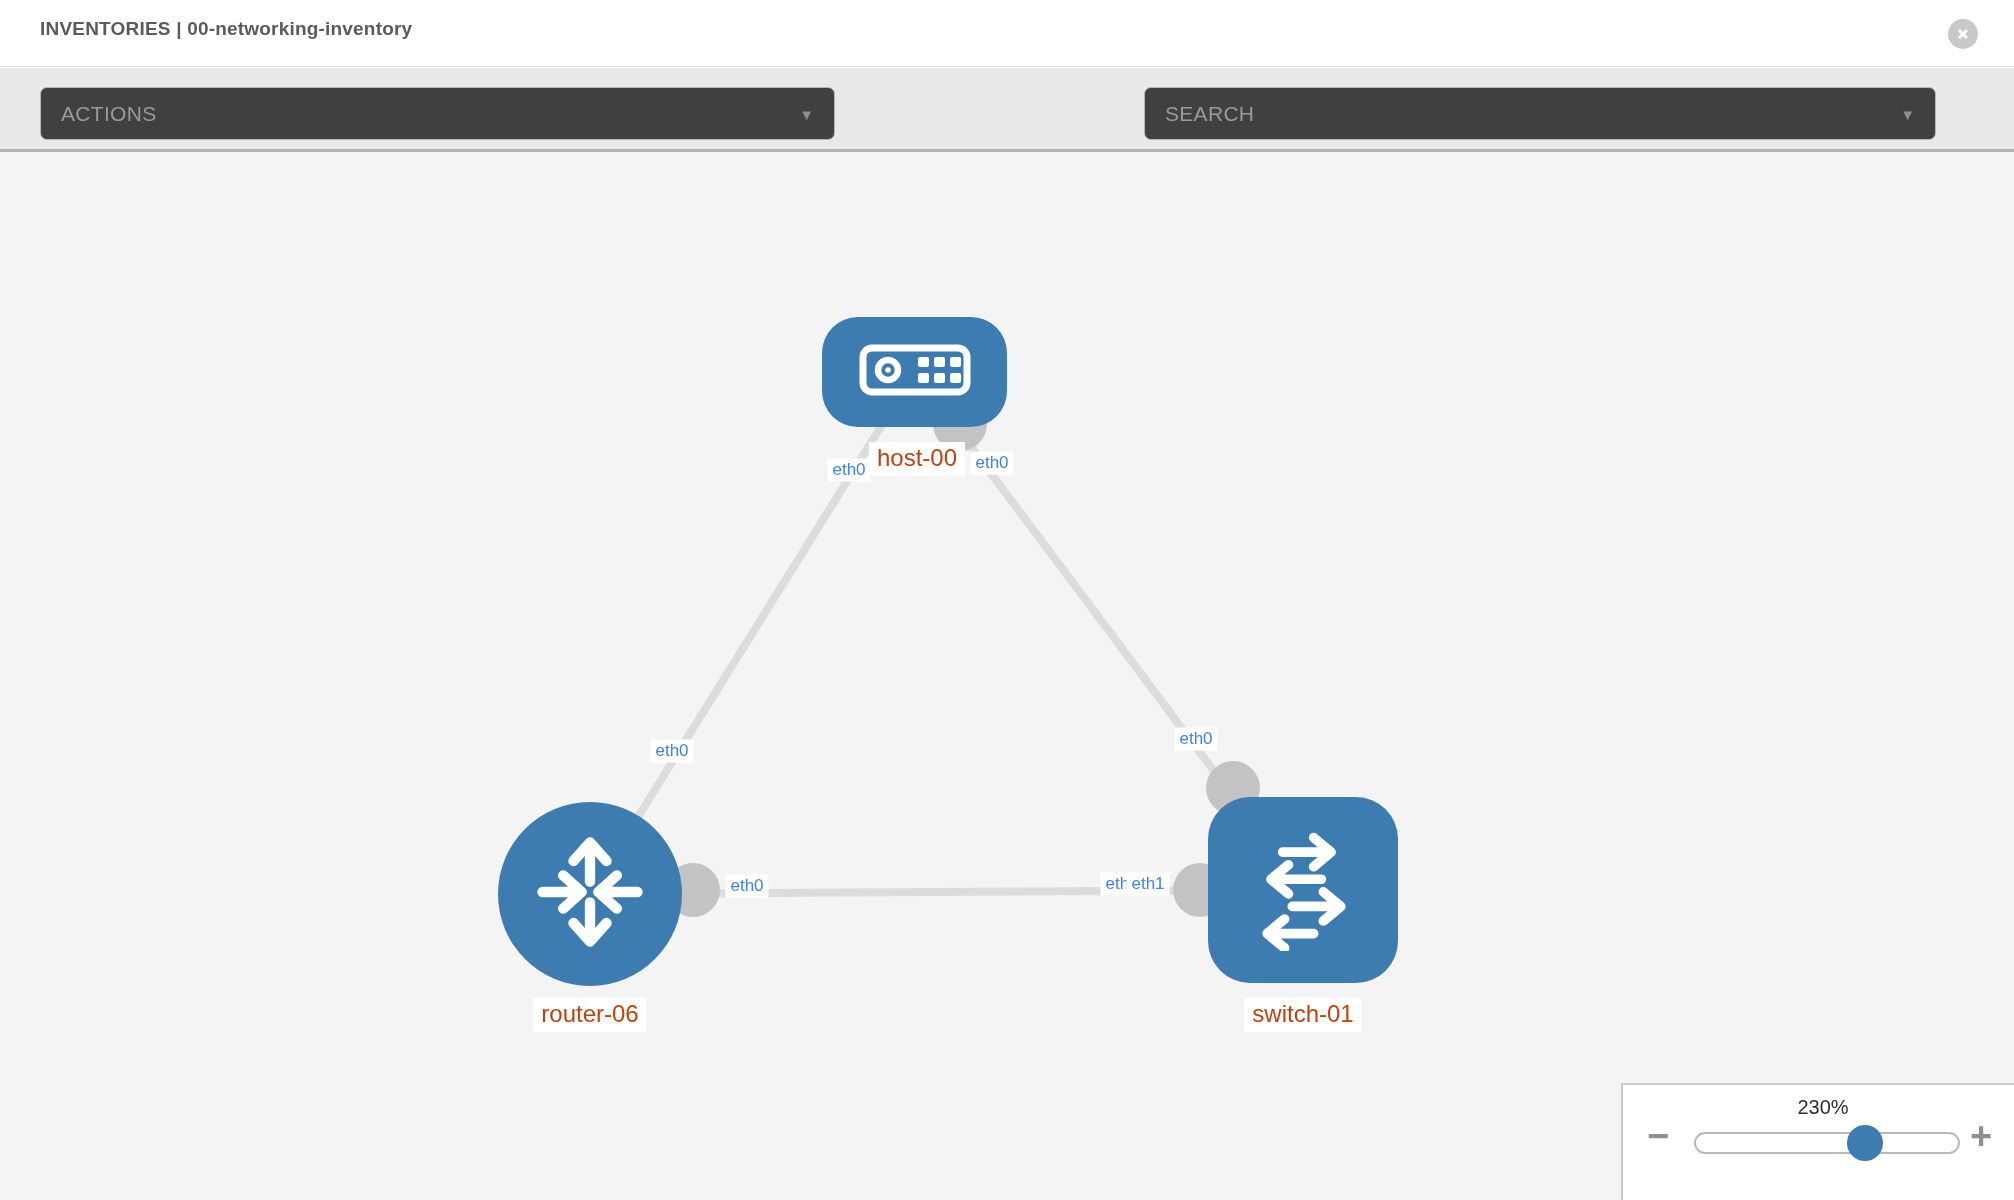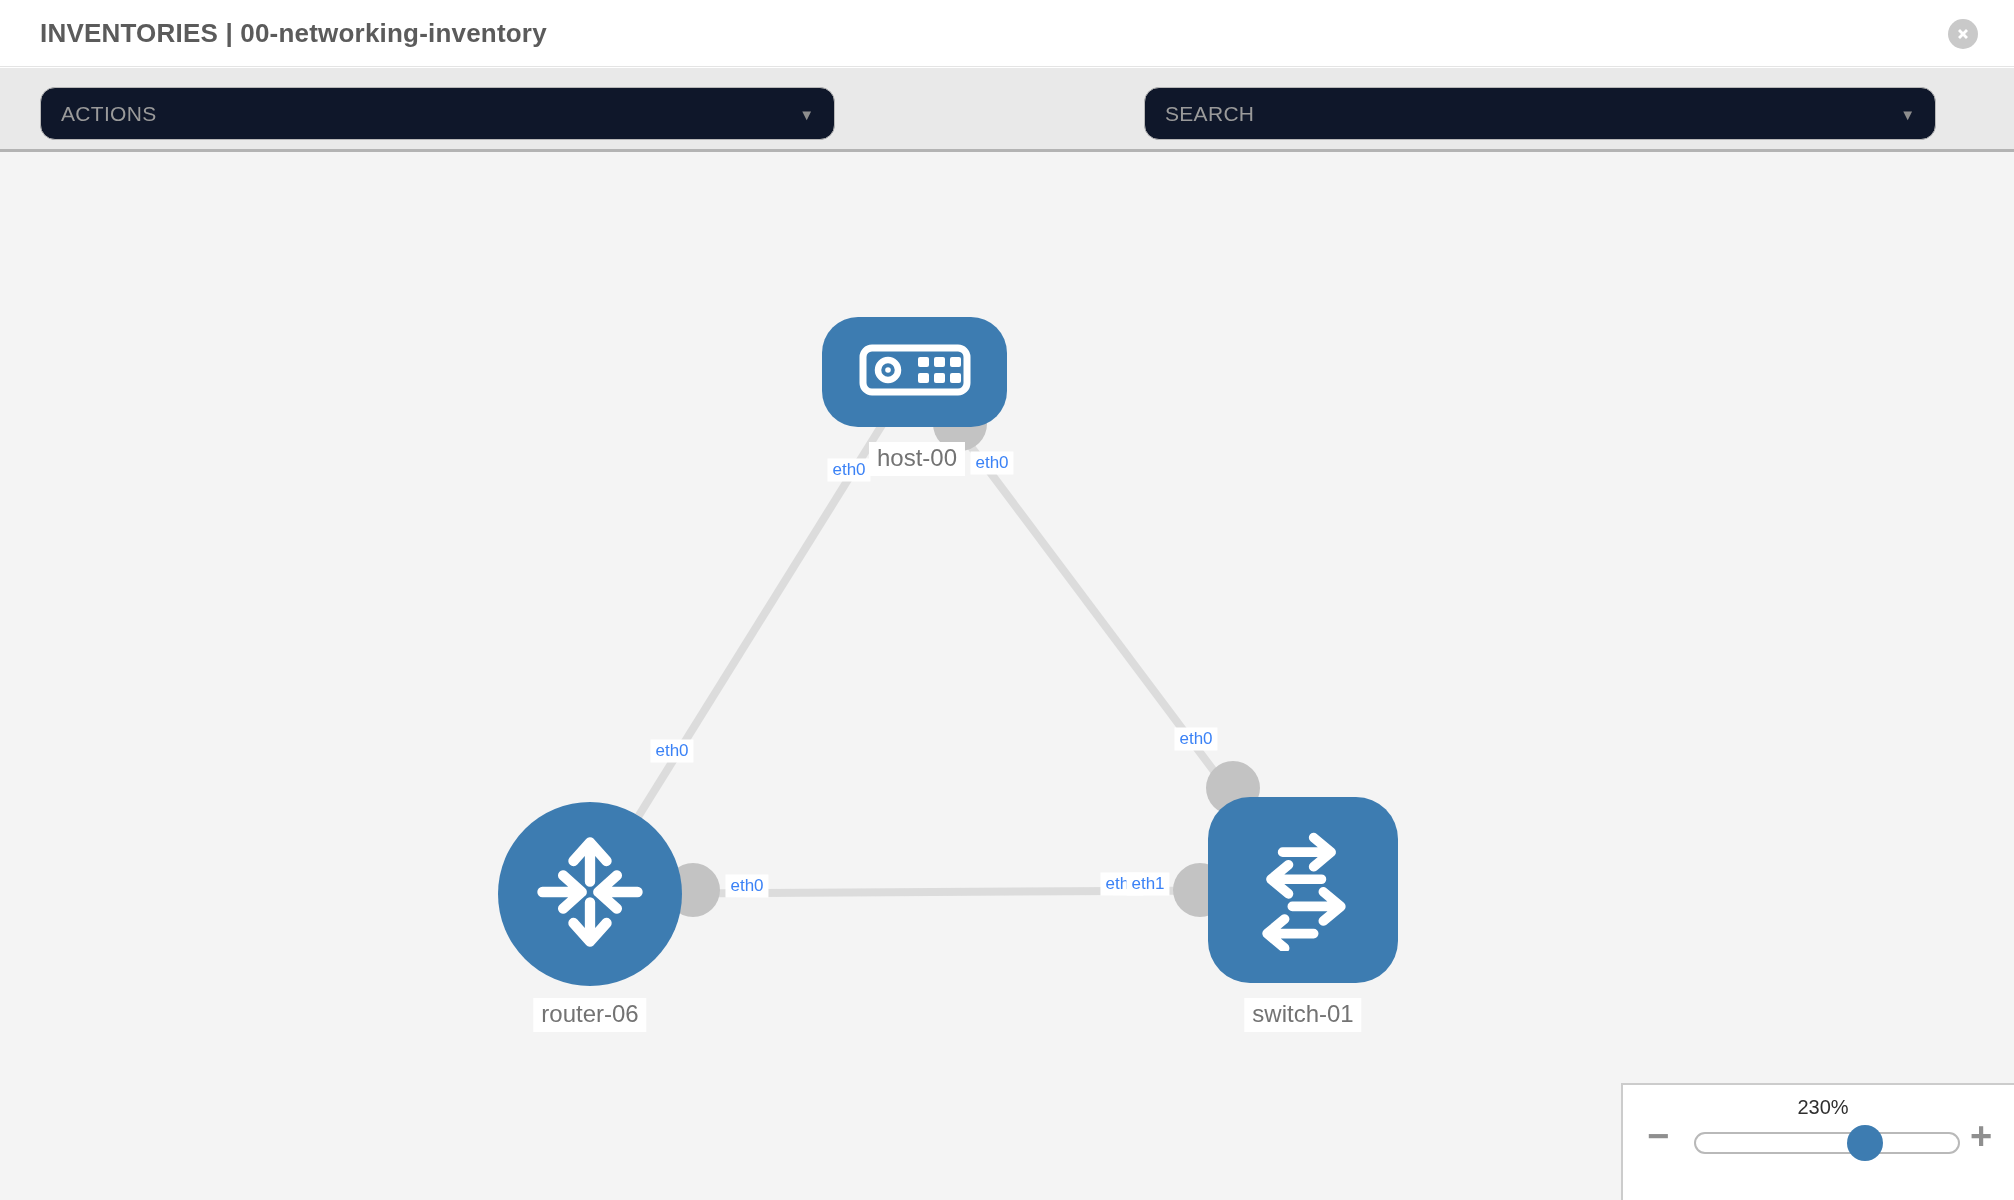--- a/index.html
+++ b/index.html
@@ -3,32 +3,32 @@
 <meta charset="utf-8">
 <style>
   * { margin: 0; padding: 0; box-sizing: border-box; }
   html, body { width: 2014px; height: 1200px; overflow: hidden;
     font-family: "Liberation Sans", "DejaVu Sans", sans-serif; background: #fff; }
   .app { position: relative; width: 2014px; height: 1200px; }
 
   
   .header { position: absolute; left: 0; top: 0; width: 2014px; height: 67px;
     background: #fff; border-bottom: 1px solid #e4e4e4; }
-  .header-title { position: absolute; left: 40px; top: 18px; font-size: 26px;
+  .header-title { position: absolute; left: 40px; top: 18px; font-size: 19px;
     font-weight: bold; color: #5b5b5b; letter-spacing: 0.2px; }
   .close-btn { position: absolute; left: 1948px; top: 19px; width: 30px; height: 30px;
     border-radius: 50%; background: #c9c9c9; cursor: pointer;
     display: flex; align-items: center; justify-content: center; }
   .close-btn svg { display: block; }
 
   
   .toolbar { position: absolute; left: 0; top: 68px; width: 2014px; height: 84px;
     background: #e9e9e9; border-bottom: 3px solid #b3b3b3; }
-  .select-box { position: absolute; top: 19px; height: 53px; background: #0f172a;
-    border: 1px solid #b7b7b7; border-radius: 15px; display: flex; align-items: center;
+  .select-box { position: absolute; top: 19px; height: 53px; background: #404040;
+    border: 1px solid #b7b7b7; border-radius: 7px; display: flex; align-items: center;
     padding: 0 20px; cursor: pointer; }
   .select-box .ph { font-size: 21px; color: #9a9a9a; letter-spacing: 0.3px; }
   .select-box .caret { position: absolute; right: 20px; top: 50%;
     transform: translateY(-50%); font-size: 15px; color: #8d8d8d; }
   .actions-box { left: 40px; width: 795px; }
   .search-box { left: 1144px; width: 792px; }
   .tool-icon { position: absolute; top: 100px; width: 30px; height: 30px;
     cursor: pointer; display: flex; align-items: center; justify-content: center; }
   .tool-wrench { left: 1051px; }
   .tool-key { left: 1118px; }
@@ -41,21 +41,21 @@
   .iface-dot { position: absolute; width: 54px; height: 54px; border-radius: 50%;
     background: #c3c3c3; }
 
   .node { position: absolute; background: #3d7cb1; display: flex;
     align-items: center; justify-content: center; cursor: pointer; }
   .node-host { left: 822px; top: 165px; width: 185px; height: 110px; border-radius: 36px; }
   .node-router { left: 498px; top: 650px; width: 184px; height: 184px; border-radius: 50%; }
   .node-switch { left: 1208px; top: 645px; width: 190px; height: 186px; border-radius: 42px; }
 
   .node-label { position: absolute; transform: translateX(-50%); background: #fff;
-    color: #737373; font-size: 24px; padding: 2px 8px 4px; white-space: nowrap; text-align: right; }
+    color: #c2410c; font-size: 24px; padding: 2px 8px 4px; white-space: nowrap; text-align: right; }
   .iface-label { position: absolute; transform: translate(-50%, -50%); background: #fff;
     color: #3b82f6; font-size: 17px; padding: 1px 5px 2px; white-space: nowrap; }
 
   
   .zoom-panel { position: absolute; left: 1621px; top: 931px; width: 400px; height: 125px;
     background: #fff; border: 2px solid #cccccc; }
   .zoom-level { position: absolute; left: 140px; top: 11px; width: 120px;
     text-align: center; font-size: 20px; color: #2f2f2f; }
   .zoom-minus, .zoom-plus { position: absolute; top: 32px; font-size: 38px;
     font-weight: bold; color: #8f8f8f; cursor: pointer; line-height: 38px; }

